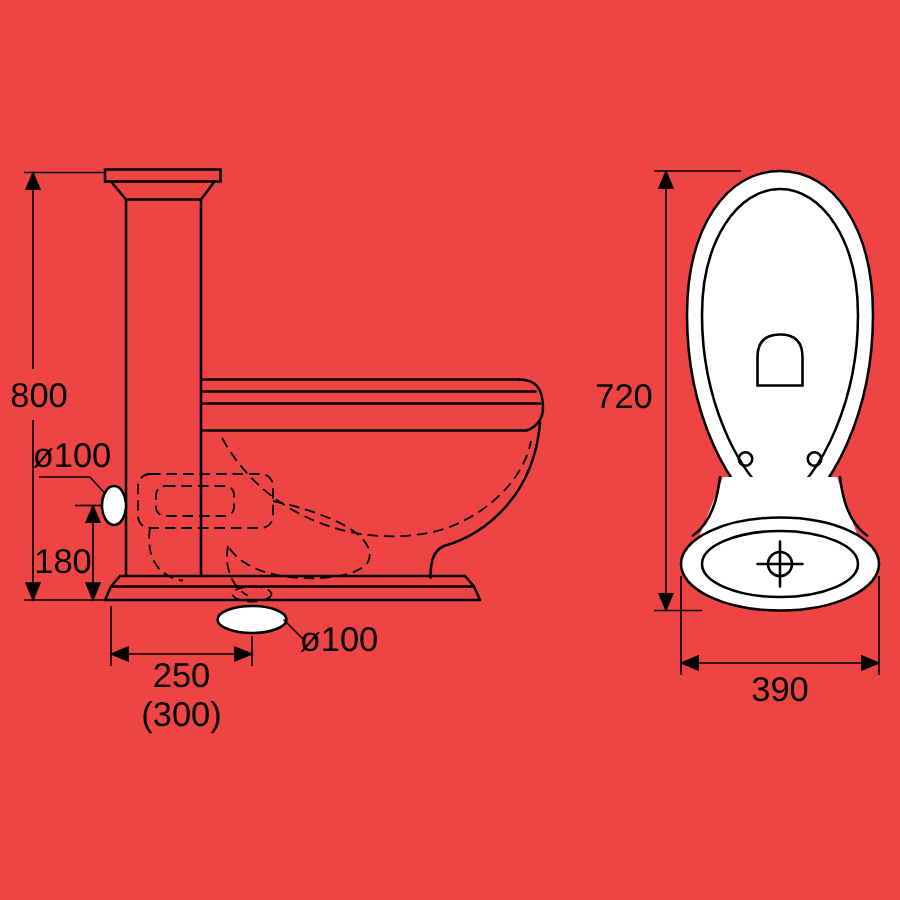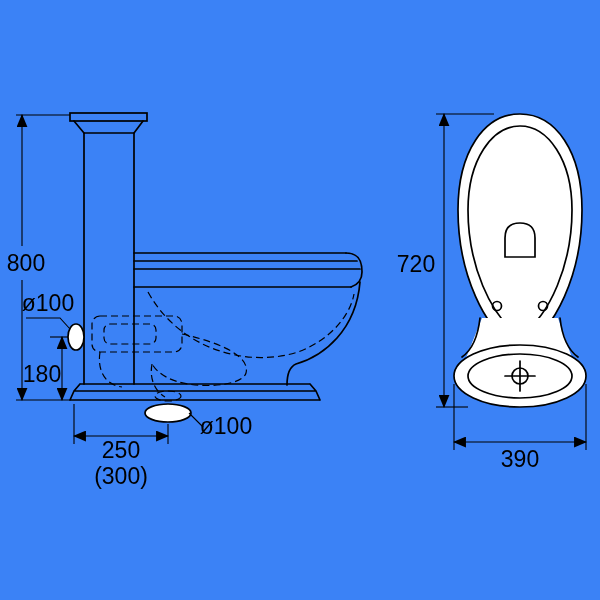--- a/index.html
+++ b/index.html
@@ -1,16 +1,16 @@
 <!DOCTYPE html>
 <html><head>
 <meta charset="utf-8">
 <style>
   html,body{margin:0;padding:0;background:#ffffff;}
-  #canvas{width:600px;height:600px;position:relative;background:#3b82f6;overflow:hidden;}
+  #canvas{width:600px;height:600px;position:relative;background:#ef4444;overflow:hidden;}
   svg{display:block;}
   .ol  { stroke:#000; stroke-width:1.7; fill:none; stroke-linecap:round; }
   .olf { stroke:#000; stroke-width:1.7; fill:#ffffff; }
   .occ { stroke:none; fill:#ffffff; }
   .hid { stroke:#000; stroke-width:1.2; fill:none; stroke-dasharray:7 4; }
   .dim { stroke:#000; stroke-width:1.1; fill:none; }
   text.lab{ font-family:"Liberation Sans","DejaVu Sans",sans-serif; font-size:23px; fill:#000; text-anchor:middle; }
 </style>
 </head>
 <body>

